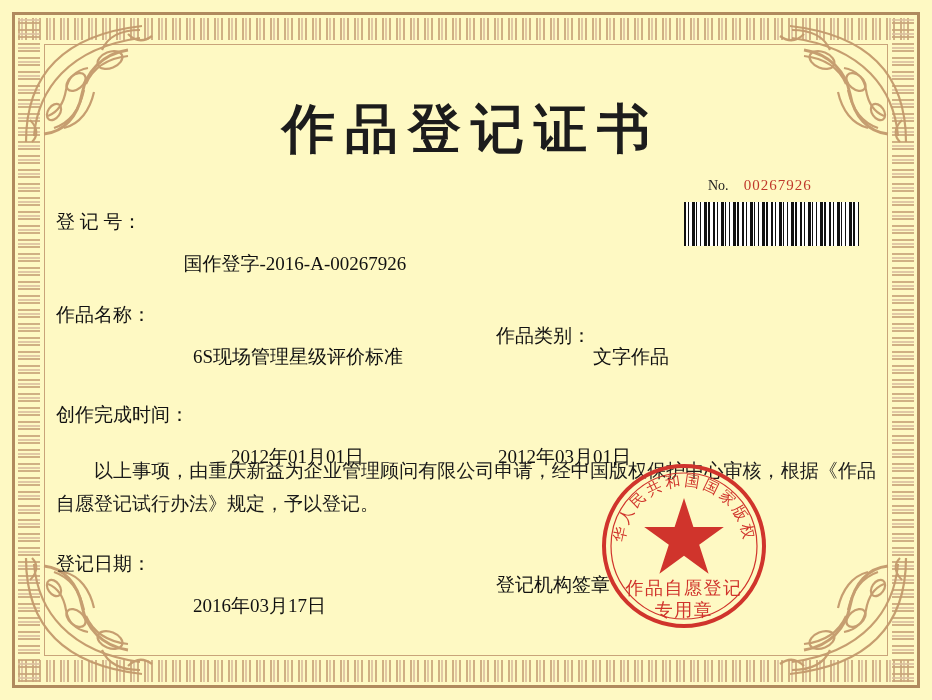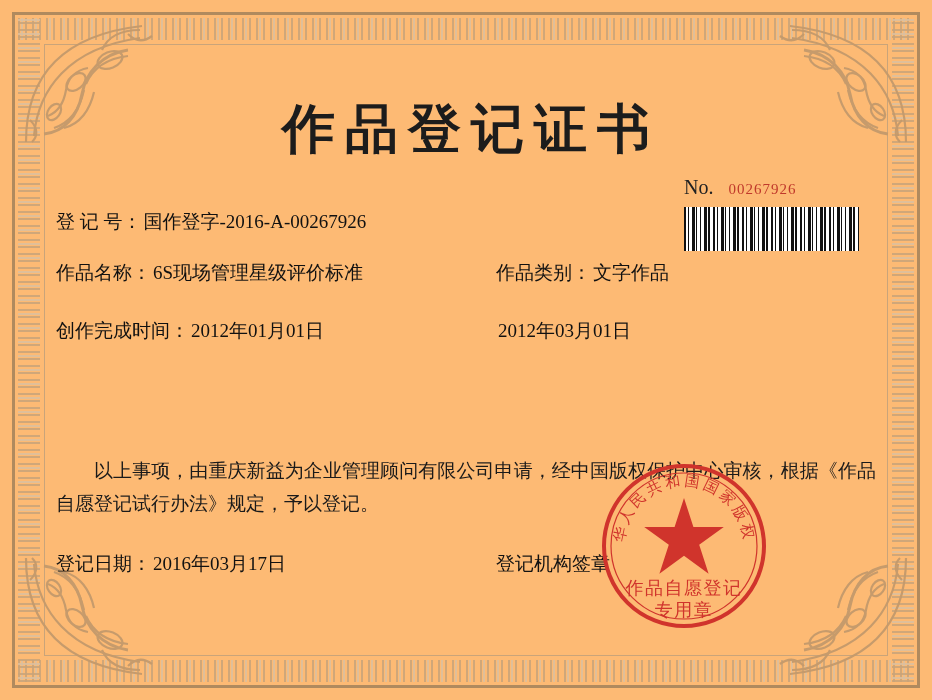--- a/index.html
+++ b/index.html
@@ -11,21 +11,21 @@
     width: 932px;
     height: 700px;
     font-family: "Liberation Serif", serif;
     color: #1a1a1a;
     overflow: hidden;
   }
   .certificate {
     position: relative;
     width: 932px;
     height: 700px;
-    background: #fdba74;
+    background: #fef9c3;
     box-sizing: border-box;
   }
 
   
   .border-outer {
     position: absolute;
     left: 12px; top: 12px; right: 12px; bottom: 12px;
     border: 3px solid #b08a5e;
     box-sizing: border-box;
   }
@@ -103,23 +103,24 @@
   }
 
   .serial-row {
     position: absolute;
     right: 2px;
     top: 120px;
     text-align: left;
     width: 190px;
   }
   .serial-label {
-    font-size: 20px;
+    font-size: 14px;
     color: #222;
     display: inline-block;
+    margin-left: 24px;
   }
   .serial-number {
     font-size: 15px;
     color: #c0392b;
     letter-spacing: 1px;
     display: inline-block;
     margin-left: 11px;
   }
   .barcode {
     margin-top: 8px;
@@ -145,32 +146,33 @@
   .row {
     display: flex;
     margin-bottom: 22px;
     font-size: 19px;
     line-height: 1.5;
   }
   .col {
     display: flex;
     align-items: flex-start;
   }
-  .col-left  { width: 440px; flex: 0 0 440px; }
+  .col-left  { width: 440px; flex: 0 0 440px; gap: 40px; }
   .col-right { flex: 1; align-items: center; }
   .lbl {
     white-space: nowrap;
     color: #111;
   }
   .lbl-sp {
     letter-spacing: 0;
   }
   .val {
     color: #111;
     margin-left: 2px;
+    margin-top: 42px;
   }
 
   .statement {
     position: absolute;
     top: 398px;
     left: 0;
     right: 0;
     font-size: 19px;
     line-height: 1.75;
     text-align: justify;

